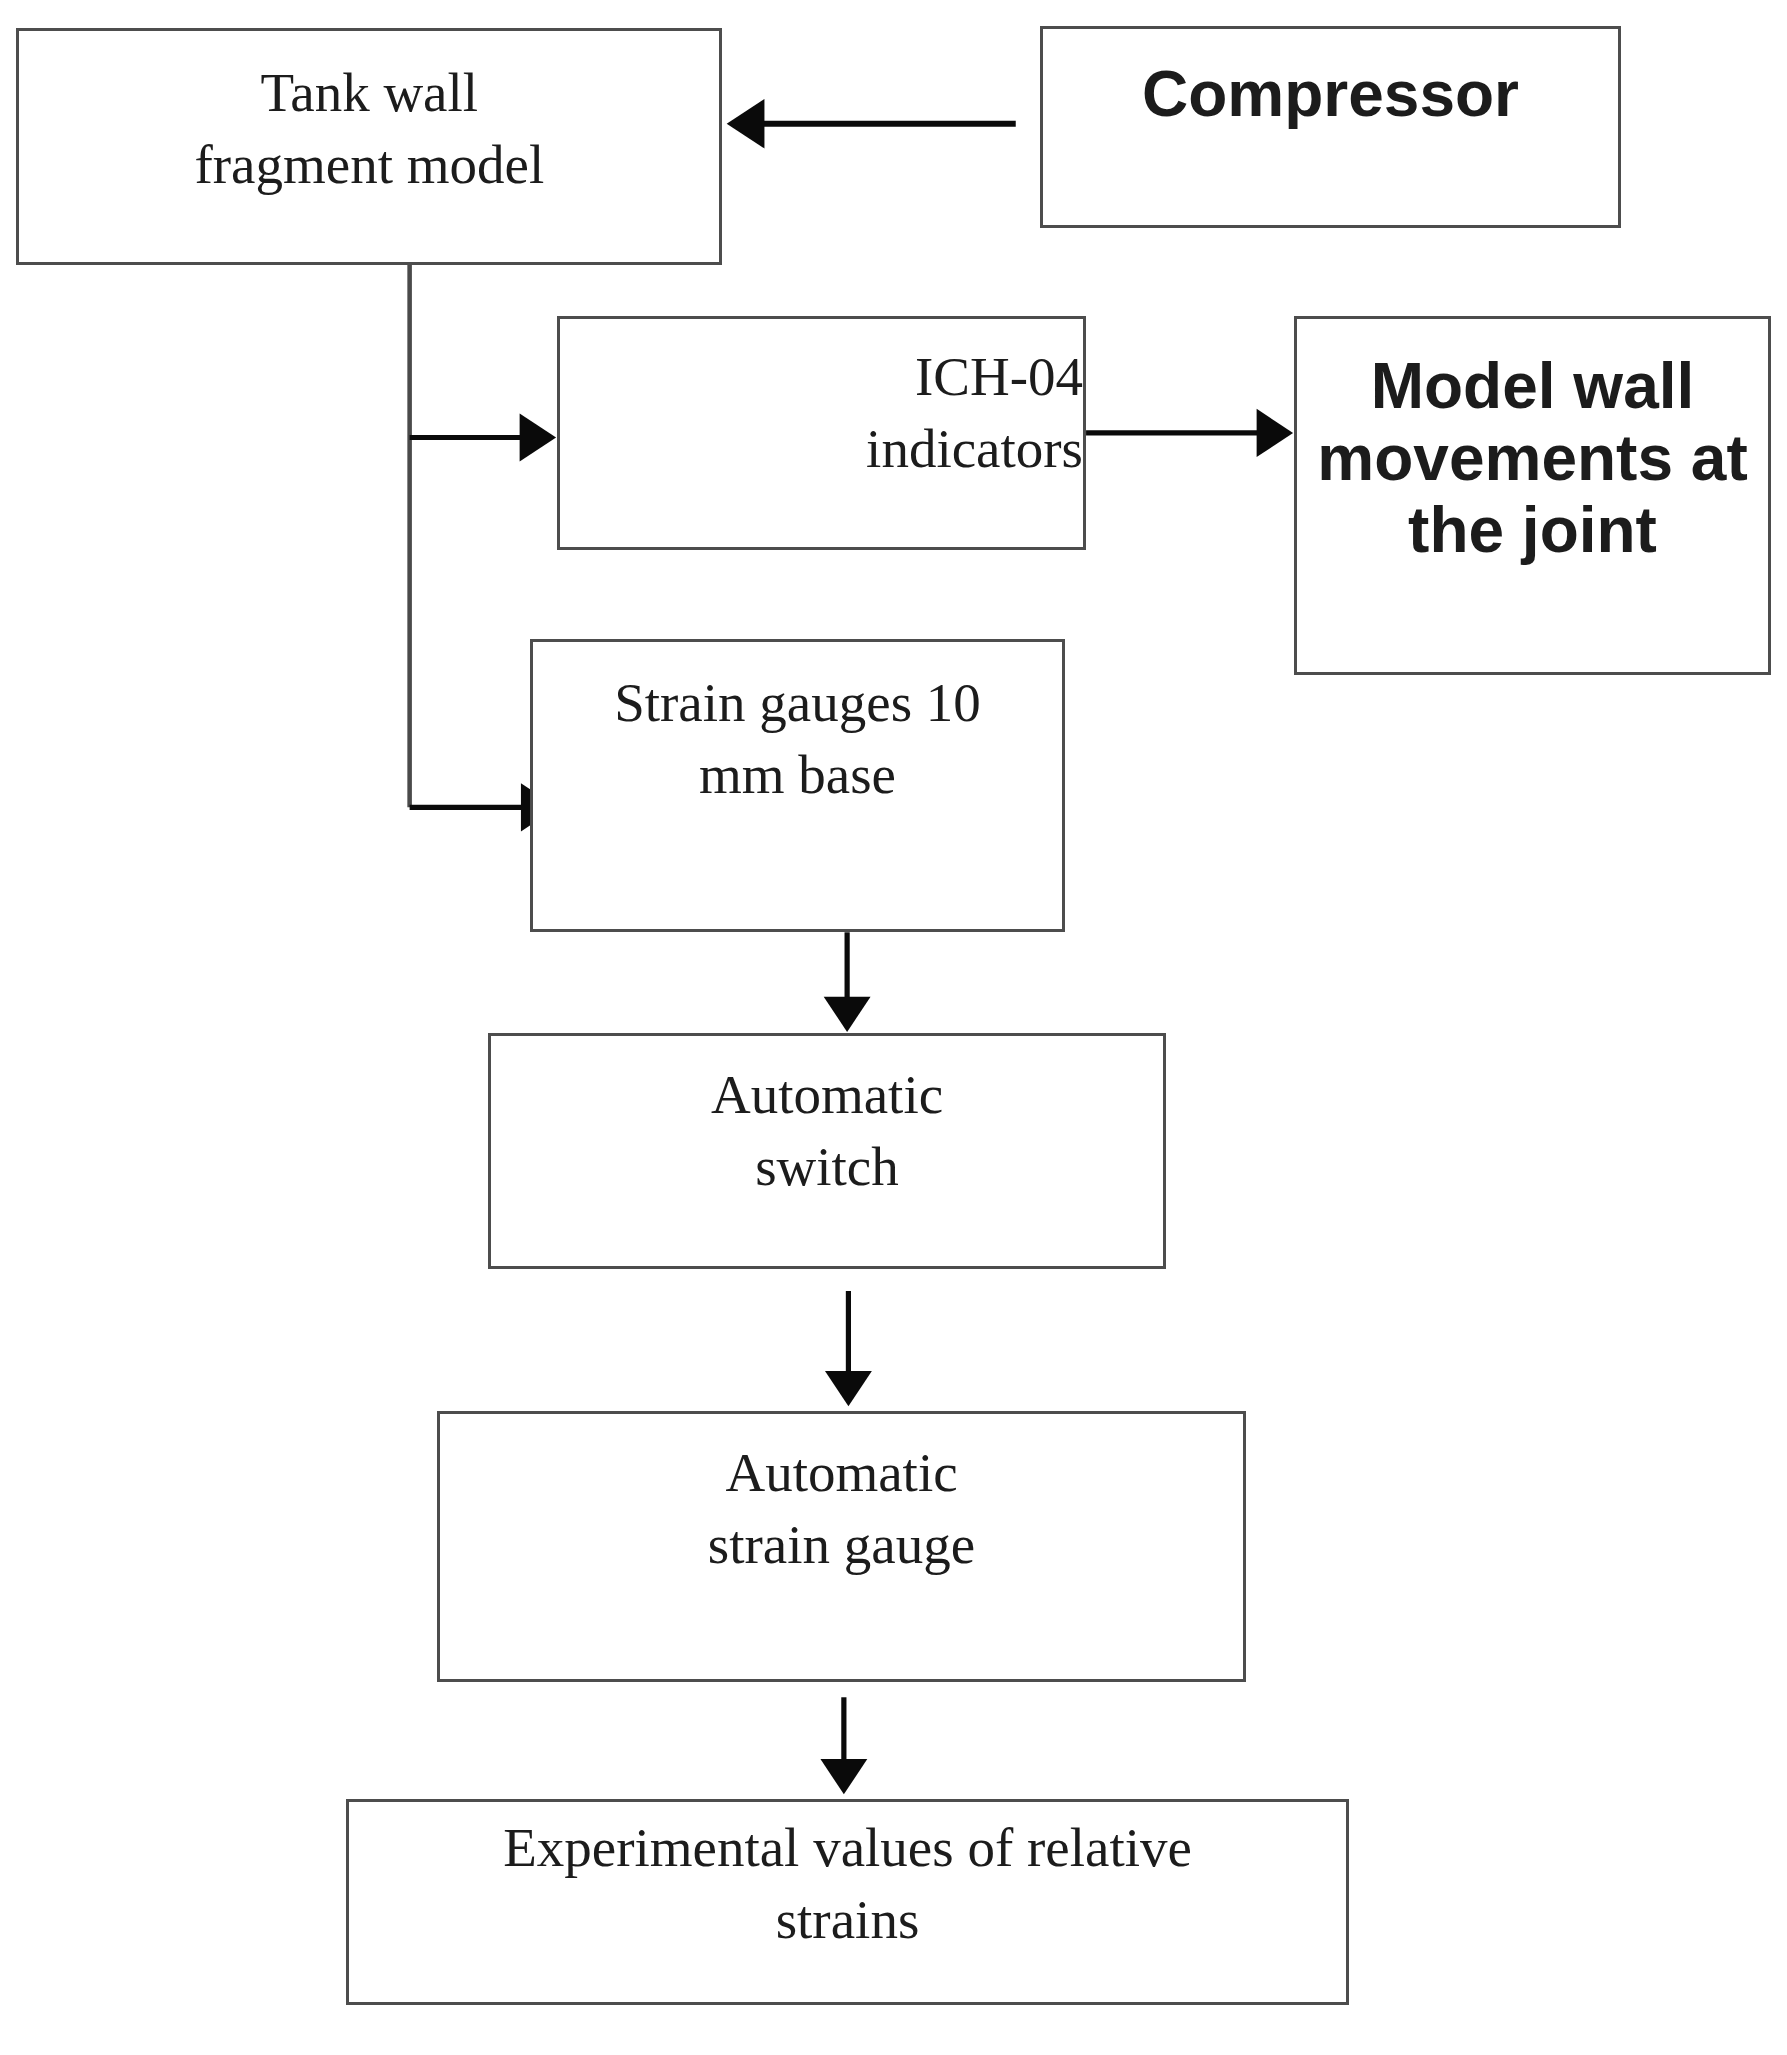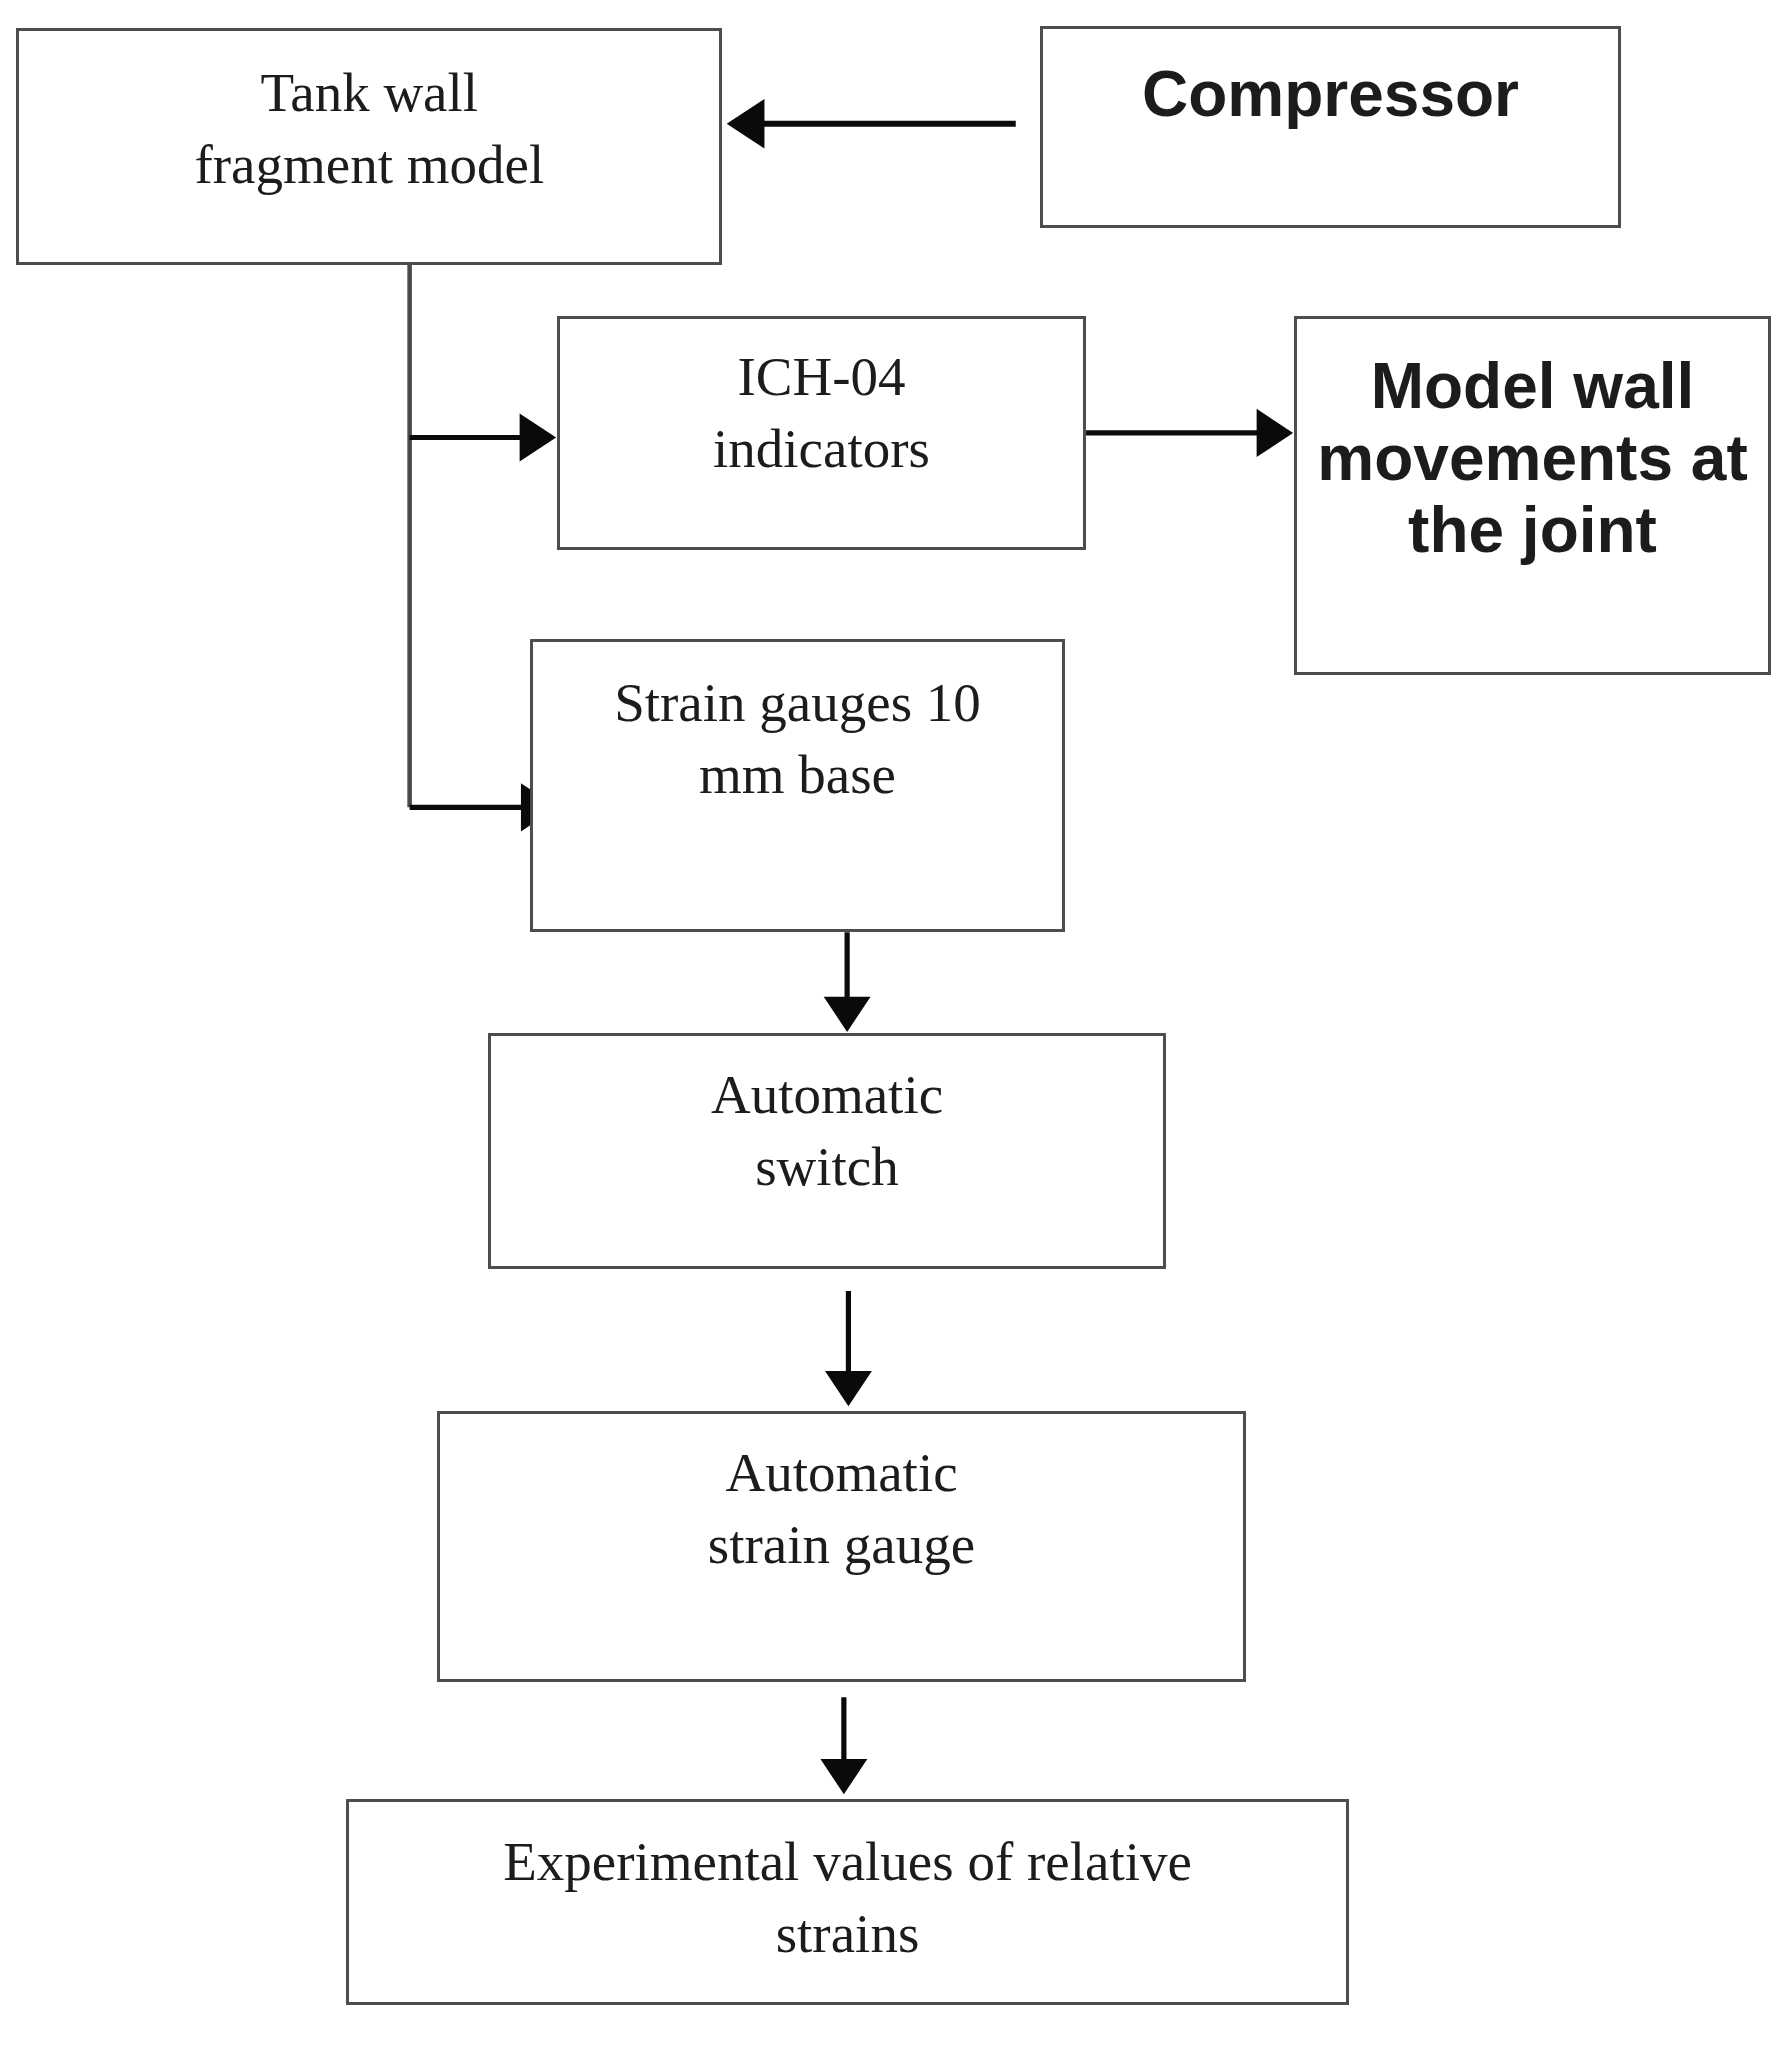--- a/index.html
+++ b/index.html
@@ -41,26 +41,26 @@
   }
   .sans .label {
     font-family: "Liberation Sans", "DejaVu Sans", sans-serif;
     font-size: 64px;
     line-height: 72px;
     font-weight: bold;
   }
   
   #box-tank-wall          { left: 16.3px;   top: 28px;   width: 706px; height: 237px; padding-top: 26px; }
   #box-compressor         { left: 1040px; top: 26px;   width: 581px;  height: 202px; padding-top: 29px; }
-  #box-ich04              { left: 557px;  top: 316px;  width: 529px;  height: 234px; padding-top: 22px; }
+  #box-ich04              { left: 557px;  top: 316px;  width: 529px;  height: 234px; padding-top: 22px; text-align: right; }
   #box-model-wall         { left: 1294px; top: 316px;  width: 477px;  height: 359px; padding-top: 31px; }
   #box-strain-gauges      { left: 530px;  top: 639px;  width: 535px;  height: 293px; padding-top: 25.4px; }
   #box-auto-switch        { left: 488px;  top: 1033px; width: 678px; height: 236px; padding-top: 23px; }
   #box-auto-strain-gauge  { left: 437px;  top: 1411px; width: 809px; height: 271px; padding-top: 23.4px; }
-  #box-experimental       { left: 346px;  top: 1799px; width: 1003px; height: 206px; padding-top: 24px; }
+  #box-experimental       { left: 346px;  top: 1799px; width: 1003px; height: 206px; padding-top: 10px; }
 </style>
 </head>
 <body>
 
 <div class="canvas">
 
   <svg class="connector-layer" viewBox="0 0 2746 3158" width="1788" height="2056">
 
     <g>
       <line x1="1560" y1="190" x2="1172" y2="190" stroke="#0a0a0a" stroke-width="9"></line>

